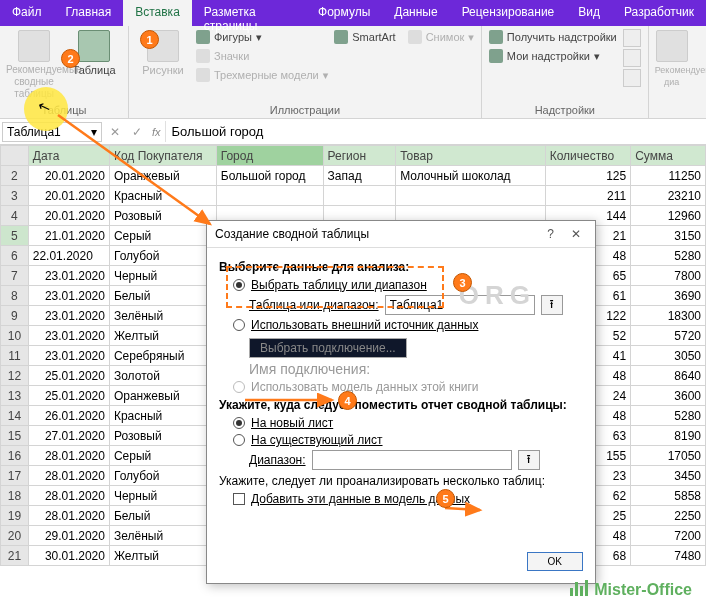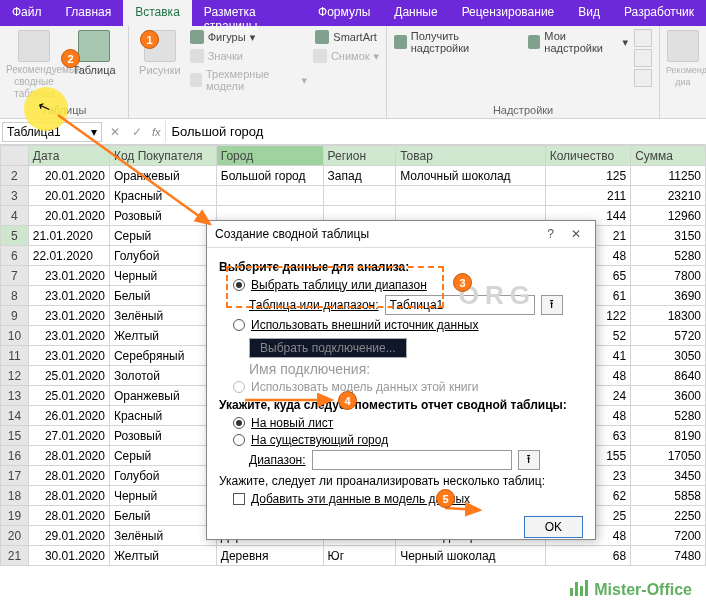--- a/index.html
+++ b/index.html
@@ -36,31 +36,31 @@
   .grid th { background: #e6e6e6; font-weight: normal; color: #444; text-align: center; }
   .col-head { background: #d0e8d0 !important; color: #217346; text-align: left !important; padding-left: 6px; }
   .col-head.sel { background: #9fd29f !important; }
   .grid td.num { text-align: right; }
   .grid td.rowhead { background: #e6e6e6; text-align: center; color: #444; }
   .grid tr.sel td.rowhead { background: #cde6cd; }
 
   .dialog { position: absolute; left: 206px; top: 220px; width: 390px; background: #fff; border: 1px solid #888; box-shadow: 2px 2px 10px rgba(0,0,0,.25); font-size: 12px; }
   .dlg-title { display: flex; justify-content: space-between; padding: 6px 8px; border-bottom: 1px solid #ddd; }
   .dlg-title .controls span { display: inline-block; width: 22px; text-align: center; color: #555; }
-  .dlg-body { padding: 8px 12px 1px; }
+  .dlg-body { padding: 8px 12px 12px; }
   .dlg-body .label { font-weight: bold; margin: 4px 0; font-size: 12px; }
   .opt { display: flex; align-items: center; gap: 6px; margin: 3px 0 3px 14px; font-size: 12px; }
   .opt .radio { width:12px; height:12px; border:1px solid #555; border-radius:50%; display:inline-flex; align-items:center; justify-content:center; }
   .opt .radio.on::after { content:""; width:6px; height:6px; background:#333; border-radius:50%; }
   .opt.dis { color:#999; }
   .opt.dis .radio { border-color:#bbb; }
   .subrow { display:flex; align-items:center; gap:6px; margin: 3px 0 3px 30px; font-size:12px; }
   .subrow input { border:1px solid #999; padding:2px 4px; font-size:12px; }
   .pickbtn { width:22px; height:20px; border:1px solid #999; background:#f4f4f4; text-align:center; line-height:16px; }
-  .dlg-btn { border:1px solid #999; background:#f4f4f4; padding:3px 20px; font-size:12px; }
+  .dlg-btn { border:1px solid #999; background:#f4f4f4; padding:3px 20px; font-size:10px;margin-top:36px; }
   .dlg-btns { display:flex; justify-content:flex-end; gap:8px; margin-top:10px; }
   .cbx { width:12px; height:12px; border:1px solid #555; display:inline-block; }
   .greybtn { border:1px solid #aaa; background:#0f172a; padding:2px 10px; font-size:12px; color:#888; margin:3px 0 3px 30px; display:inline-block; }
 
   .callout { position:absolute; width:19px; height:19px; border-radius:50%; background:#ff7a1a; color:#fff; font-size:11px; font-weight:bold; display:flex; align-items:center; justify-content:center; border:1px solid #c55600; z-index:60; }
   .hi-yellow { position:absolute; width:44px; height:44px; border-radius:50%; background:#ffe640; opacity:.85; z-index:40; }
   .cursor { position:absolute; z-index:55; font-size:15px; color:#000; transform: rotate(-20deg); }
   .arrow-svg { position:absolute; z-index:50; pointer-events:none; }
   .dash-box { position:absolute; border:2px dashed #ff7a1a; z-index:55; pointer-events:none; }
 
@@ -112,36 +112,37 @@
         <div class="small-btn off">
             <span class="si"></span>
             <span>Значки</span>
           </div>
         <div class="small-btn off">
             <span class="si"></span>
             <span>Трехмерные модели</span> 
             <span>▾</span>
           </div>
       </div>
-      <div style="display:flex;flex-direction:column;gap:1px;align-items:center;">
+      <div style="display:flex;flex-direction:row;gap:10px;align-items:center;">
         <div class="small-btn">
             <span class="si"></span>
             <span>SmartArt</span>
           </div>
         <div class="small-btn off">
             <span class="si"></span>
             <span>Снимок</span> 
             <span>▾</span>
           </div>
       </div>
     </div>
+    <div class="rgroup-label">Иллюстрации</div>
   </div>
   <div class="rgroup">
     <div class="rgroup-items">
-      <div style="display:flex;flex-direction:row;gap:16px;">
+      <div style="display:flex;flex-direction:column;gap:1px;">
         <div class="small-btn">
             <span class="si"></span>
             <span>Получить надстройки</span>
           </div>
         <div class="small-btn">
             <span class="si"></span>
             <span>Мои надстройки</span> 
             <span>▾</span>
           </div>
       </div>
@@ -224,21 +225,21 @@
           <td style="text-align:right">20.01.2020</td>
           <td>Розовый</td>
           <td></td>
           <td></td>
           <td></td>
           <td class="num">144</td>
           <td class="num">12960</td>
         </tr>
         <tr class="sel">
           <td class="rowhead">5</td>
-          <td style="">21.01.2020</td>
+          <td style="text-align:right">21.01.2020</td>
           <td>Серый</td>
           <td></td>
           <td></td>
           <td></td>
           <td class="num">21</td>
           <td class="num">3150</td>
         </tr>
         <tr>
           <td class="rowhead">6</td>
           <td style="text-align:left">22.01.2020</td>
@@ -435,21 +436,21 @@
         <span>Использовать модель данных этой книги</span>
       </div>
 
     <div class="label">Укажите, куда следует поместить отчет сводной таблицы:</div>
     <div class="opt">
         <span class="radio on"></span>
         <span style="text-decoration:underline;">На новый лист</span>
       </div>
     <div class="opt">
         <span class="radio"></span>
-        <span style="text-decoration:underline;">На существующий город</span>
+        <span style="text-decoration:underline;">На существующий лист</span>
       </div>
     <div class="subrow">
       <span style="text-decoration:underline;">Диапазон:</span>
       <input style="width: 200px;">
       <span class="pickbtn">⭱</span>
     </div>
 
     <div class="label" style="font-weight:normal;">Укажите, следует ли проанализировать несколько таблиц:</div>
     <div class="opt" style="margin-left:14px;">
         <span class="cbx"></span>

